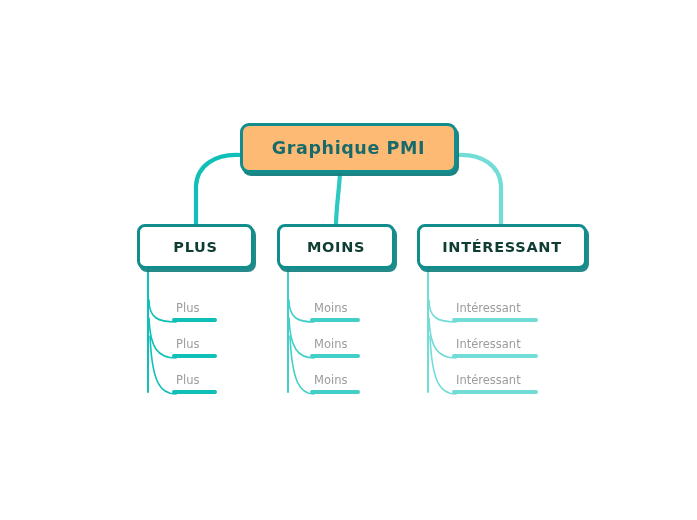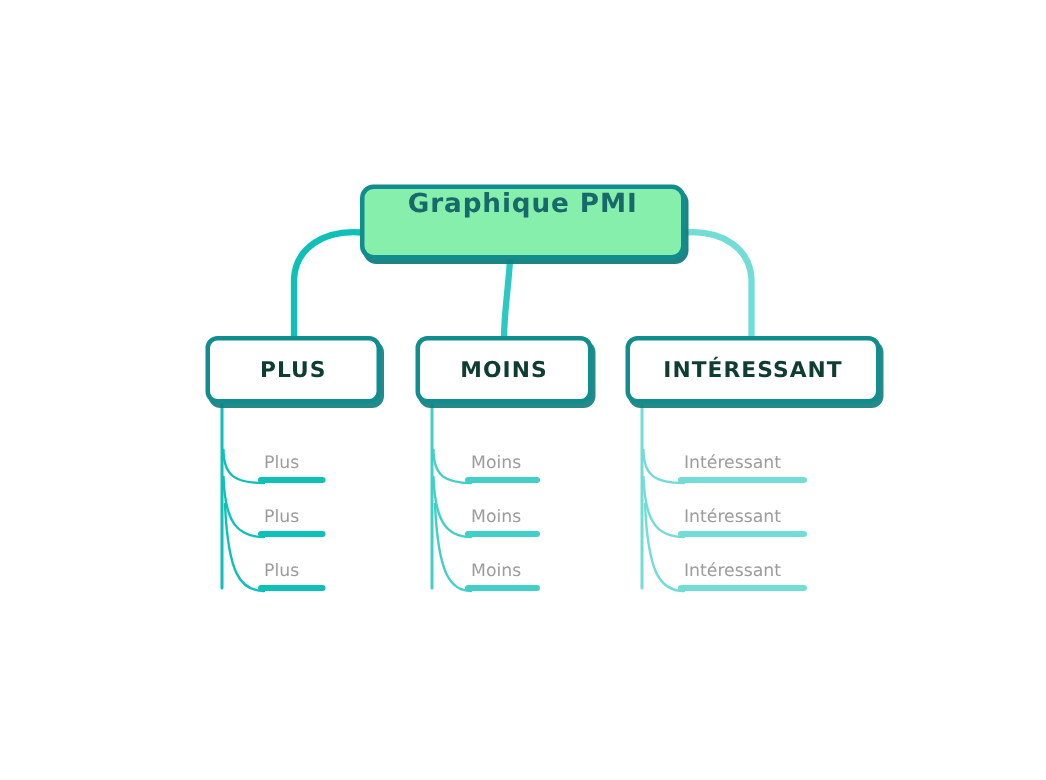--- a/index.html
+++ b/index.html
@@ -29,25 +29,26 @@
   }
 
   
   .root-node {
     position: absolute;
     left: 240px;
     top: 123px;
     width: 217px;
     height: 50px;
     box-sizing: border-box;
-    background: #86efac;
+    background: #fdba74;
     border: 3px solid #108d8c;
     border-radius: 9px;
     box-shadow: 2px 3px 0 0 rgba(16,125,125,0.95);
     display: flex;
+    align-items: center;
     justify-content: center;
     z-index: 5;
   }
   .root-label {
     font-size: 17.5px;
     font-weight: bold;
     letter-spacing: 0.6px;
     color: #186a6a;
     white-space: nowrap;
   }

